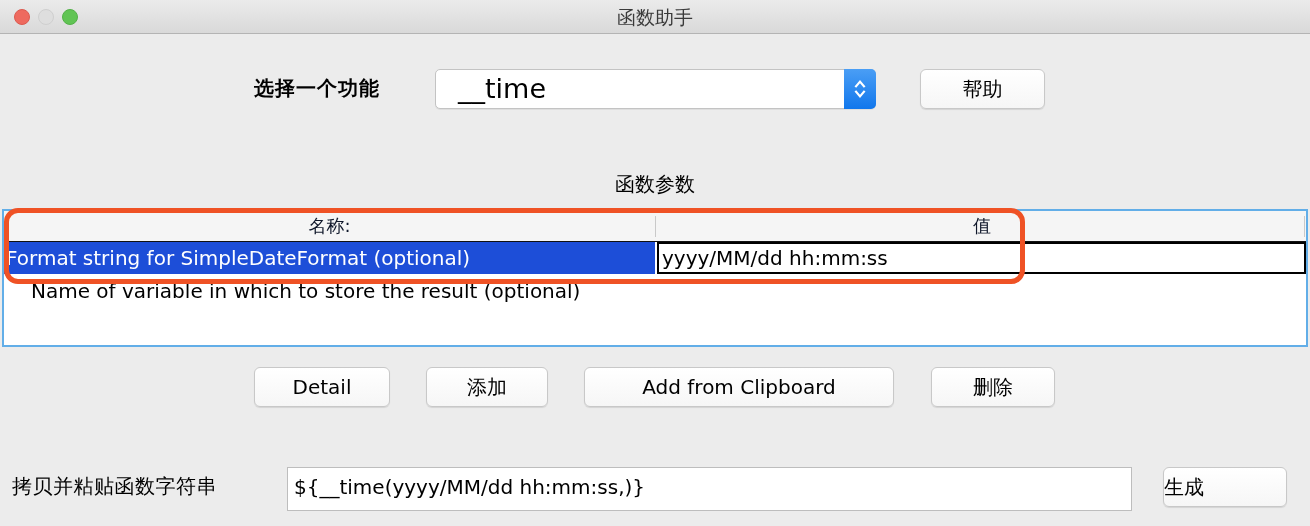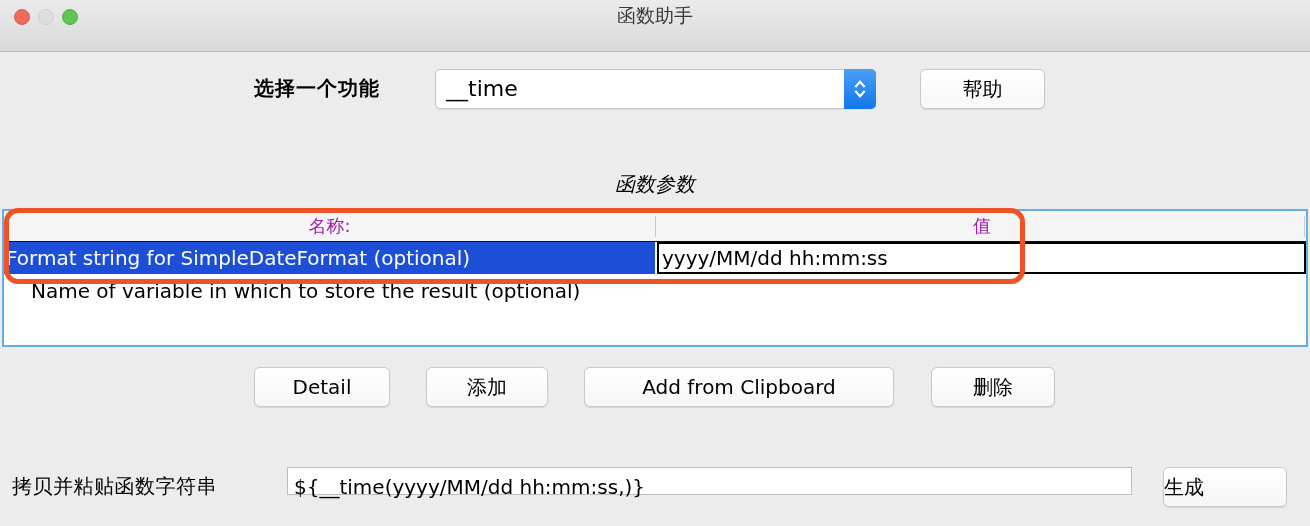--- a/index.html
+++ b/index.html
@@ -17,25 +17,24 @@
     overflow: hidden;
     background: #ececec;
     font-family: "DejaVu Sans", sans-serif;
   }
 
   
   .titlebar {
     position: absolute;
     left: 0; top: 0;
     width: 1310px;
-    height: 52px;
+    height: 34px;
     background: linear-gradient(to bottom, #ebebeb 0%, #d9d9d9 100%);
     border-bottom: 1px solid #b4b4b4;
     box-sizing: border-box;
-    font-family: Liberation Mono, monospace;
   }
   .lights {
     position: absolute;
     left: 14px; top: 9px;
     display: flex;
     gap: 8px;
     align-items: center;
   }
   .light {
     width: 16px; height: 16px;
@@ -70,24 +69,24 @@
     left: 435px; top: 69px;
     width: 441px; height: 40px;
     background: #ffffff;
     border: 1px solid #c3c3c3;
     border-radius: 5px;
     box-sizing: border-box;
     box-shadow: 0 1px 0 rgba(0,0,0,0.06);
   }
   .combo-value {
     position: absolute;
-    left: 10px; top: 0;
+    left: 22px; top: 0;
     height: 38px;
     line-height: 38px;
-    font-size: 22px;
+    font-size: 27px;
     color: #000;
     white-space: nowrap;
   }
   .combo-stepper {
     position: absolute;
     right: -1px; top: -1px;
     width: 32px; height: 40px;
     background: linear-gradient(to bottom, #4a9ef5 0%, #1177ec 100%);
     border-radius: 0 5px 5px 0;
     box-sizing: border-box;
@@ -109,21 +108,20 @@
   }
 
   
   .section-heading {
     position: absolute;
     left: 0; top: 171px;
     width: 1310px;
     text-align: center;
     font-size: 20px;
     color: #000;
-    font-style: italic;
   }
 
   
   .table-wrap {
     position: absolute;
     left: 2px; top: 209px;
     width: 1306px; height: 138px;
     border: 2px solid #62aee8;
     background: #ffffff;
     box-sizing: border-box;
@@ -135,21 +133,21 @@
     background: #f5f5f5;
     border-bottom: 1px solid #111111;
     box-sizing: border-box;
   }
   .th {
     position: absolute;
     top: 0;
     height: 30px;
     line-height: 30px;
     font-size: 18px;
-    color: #a21caf;
+    color: #0f172a;
     text-align: center;
   }
   .th.name  { left: 0px;   width: 651px; }
   .th.value { left: 653px; width: 650px; }
   .th-sep {
     position: absolute;
     left: 651px; top: 5px;
     width: 1px; height: 21px;
     background: #c9c9c9;
   }
@@ -239,21 +237,21 @@
   .paste-label {
     position: absolute;
     left: 12px; top: 473px;
     font-size: 20px;
     color: #000;
     letter-spacing: 0.5px;
   }
   .paste-field {
     position: absolute;
     left: 287px; top: 467px;
-    width: 845px; height: 28px;
+    width: 845px; height: 44px;
     background: #ffffff;
     border: 1px solid #bdbdbd;
     box-sizing: border-box;
   }
   .paste-field-text {
     position: absolute;
     left: 6px; top: 0;
     height: 38px;
     line-height: 38px;
     font-size: 20px;

